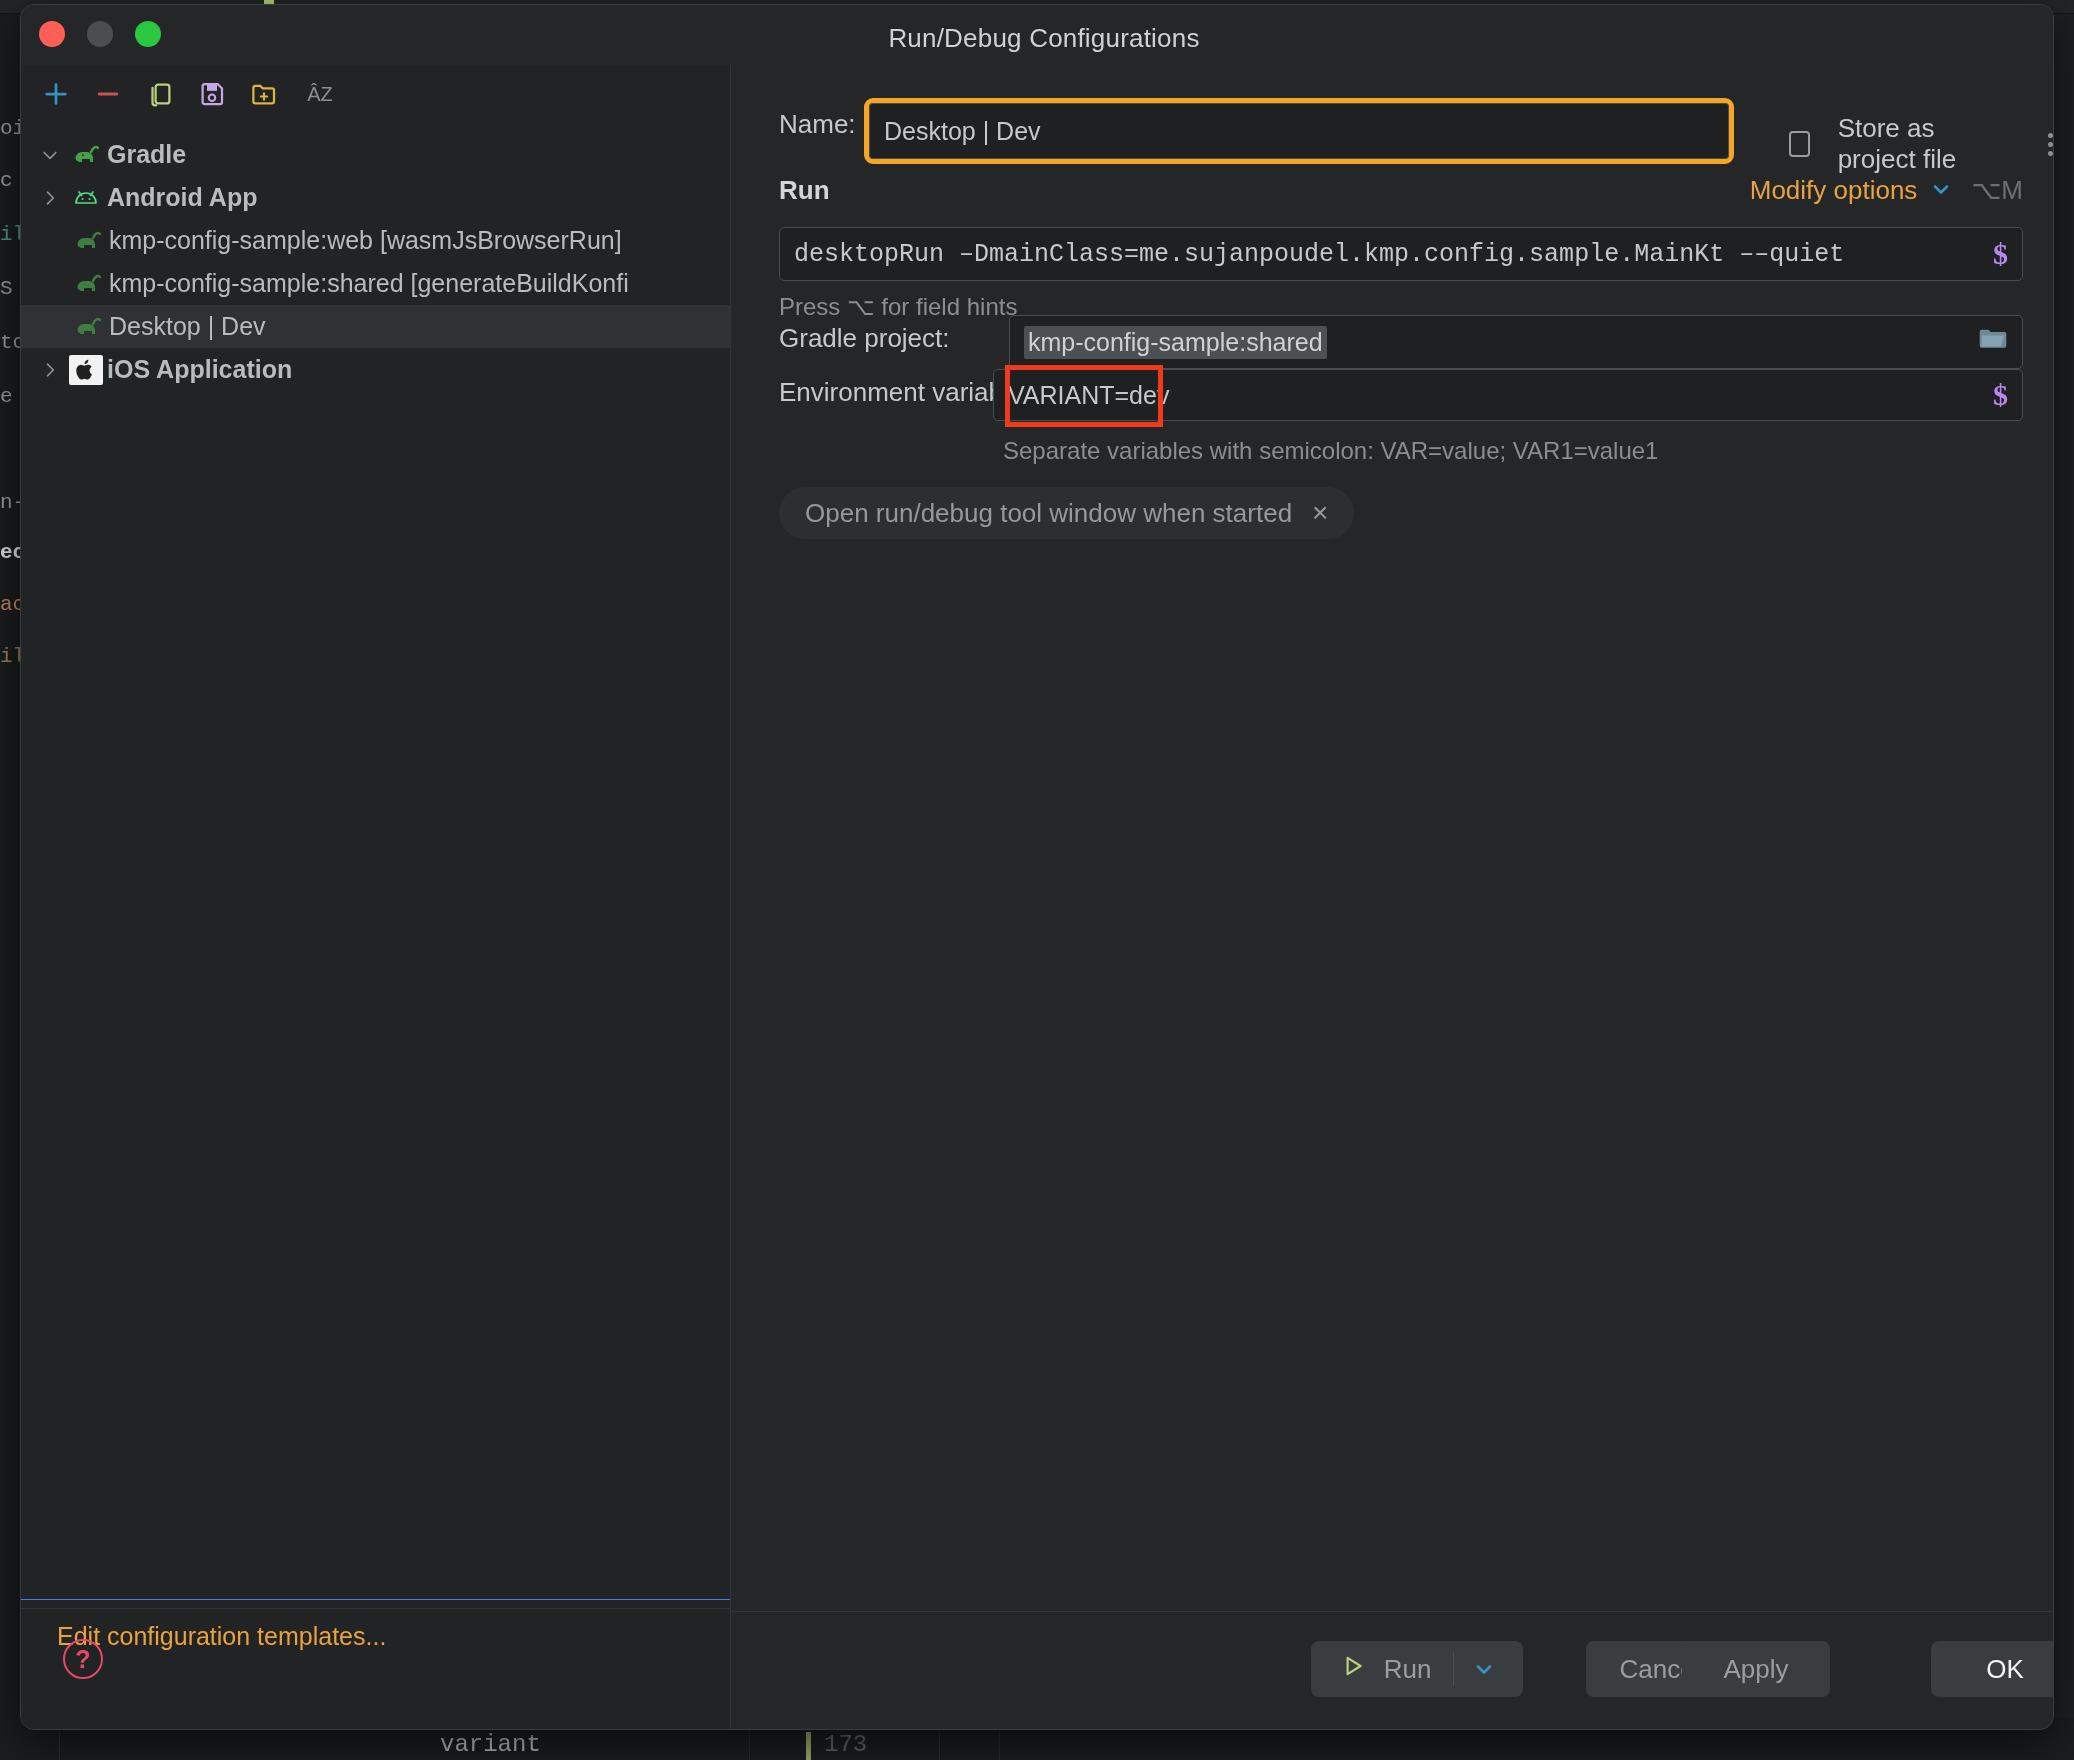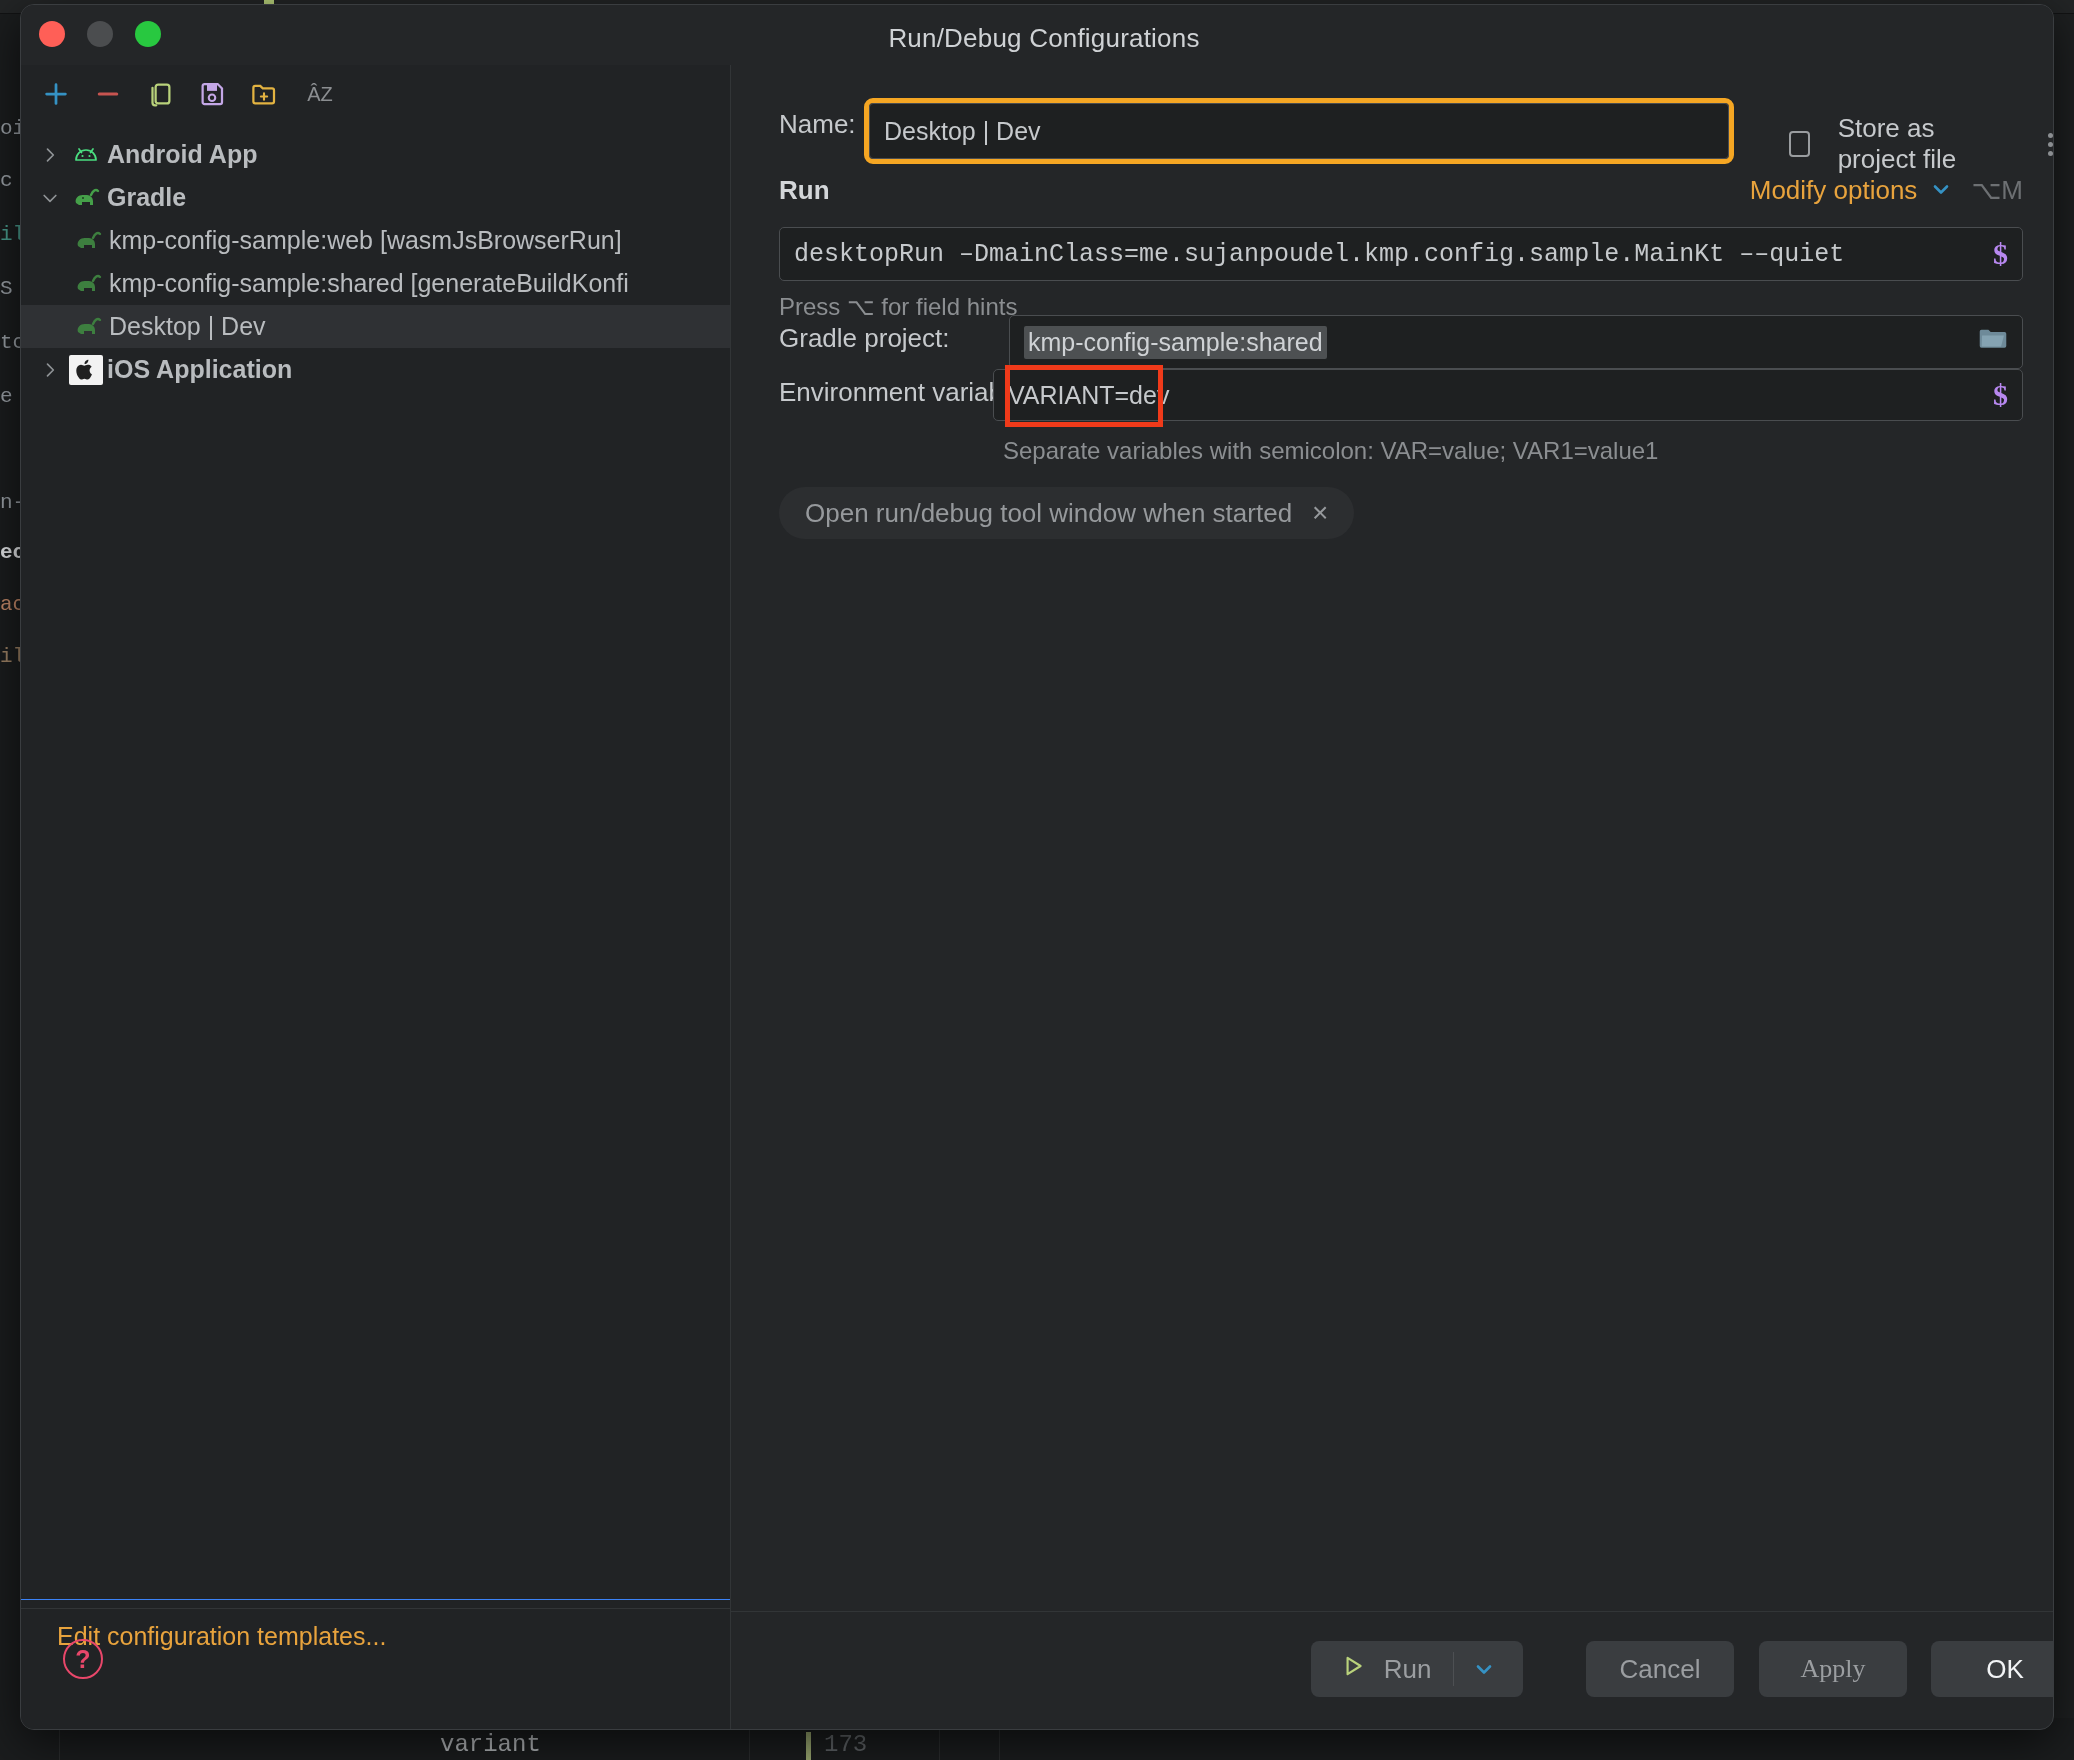--- a/index.html
+++ b/index.html
@@ -239,48 +239,48 @@
       <div class="tb-btn" style="left:278px;">
         <span style="font-size:20px;color:#8b8e91;font-family:'Liberation Sans',sans-serif;">ÂZ</span>
       </div>
     </div>
 
     <div id="tree">
 
       <div class="tree-row">
         <span class="chev">
           <svg width="20" height="20" viewBox="0 0 24 24">
+              <path d="M5 9 L12 16 L19 9" fill="none" stroke="#8e9295" stroke-width="2" stroke-linecap="round" stroke-linejoin="round"></path>
+            </svg>
+        </span>
+        <span class="ticon">
+          <svg width="30" height="26" viewBox="0 0 30 26">
+            <path d="M5 18 a7 6 0 0 1 7-8 h4 a6 6 0 0 1 6 6 v4 h-3 v-3 h-8 v3 h-3 Z" fill="#45a049"></path>
+            <path d="M20 10 C22 5 25 4 27 6" fill="none" stroke="#45a049" stroke-width="2.4" stroke-linecap="round"></path>
+            <circle cx="12" cy="13" r="1" fill="#1f3d22"></circle>
+          </svg>
+        </span>
+        <span class="tlabel">Gradle</span>
+      </div>
+
+      <div class="tree-row">
+        <span class="chev">
+          <svg width="20" height="20" viewBox="0 0 24 24">
               <path d="M9 5 L16 12 L9 19" fill="none" stroke="#8e9295" stroke-width="2" stroke-linecap="round" stroke-linejoin="round"></path>
             </svg>
         </span>
         <span class="ticon">
           <svg width="28" height="20" viewBox="0 0 28 18">
             <path d="M4 14 a10 10 0 0 1 20 0 Z" fill="none" stroke="#4ade80" stroke-width="1.7" stroke-linejoin="round"></path>
             <path d="M7 3 L9.5 6.5 M21 3 L18.5 6.5" stroke="#4ade80" stroke-width="1.7" stroke-linecap="round"></path>
             <circle cx="10.5" cy="10" r="1.1" fill="#4ade80"></circle>
               <circle cx="17.5" cy="10" r="1.1" fill="#4ade80"></circle>
           </svg>
         </span>
         <span class="tlabel">Android App</span>
-      </div>
-
-      <div class="tree-row">
-        <span class="chev">
-          <svg width="20" height="20" viewBox="0 0 24 24">
-              <path d="M5 9 L12 16 L19 9" fill="none" stroke="#8e9295" stroke-width="2" stroke-linecap="round" stroke-linejoin="round"></path>
-            </svg>
-        </span>
-        <span class="ticon">
-          <svg width="30" height="26" viewBox="0 0 30 26">
-            <path d="M5 18 a7 6 0 0 1 7-8 h4 a6 6 0 0 1 6 6 v4 h-3 v-3 h-8 v3 h-3 Z" fill="#45a049"></path>
-            <path d="M20 10 C22 5 25 4 27 6" fill="none" stroke="#45a049" stroke-width="2.4" stroke-linecap="round"></path>
-            <circle cx="12" cy="13" r="1" fill="#1f3d22"></circle>
-          </svg>
-        </span>
-        <span class="tlabel">Gradle</span>
       </div>
 
       <div class="tree-row child">
         <span class="ticon">
           <svg width="30" height="26" viewBox="0 0 30 26">
             <path d="M5 18 a7 6 0 0 1 7-8 h4 a6 6 0 0 1 6 6 v4 h-3 v-3 h-8 v3 h-3 Z" fill="#3d7f3f"></path>
             <path d="M20 10 C22 5 25 4 27 6" fill="none" stroke="#3d7f3f" stroke-width="2.4" stroke-linecap="round"></path>
           </svg>
         </span>
         <span class="tlabel">kmp-config-sample:web [wasmJsBrowserRun]</span>
@@ -428,21 +428,21 @@
         <svg width="24" height="24" viewBox="0 0 24 24">
             <path d="M6 9.5 L12 15.5 L18 9.5" fill="none" stroke="#3592c4" stroke-width="2.6" stroke-linecap="round" stroke-linejoin="round"></path>
           </svg>
       </span>
     </div>
 
     <div class="btn" style="left:1565px; width:148px;">
       <span>Cancel</span>
     </div>
 
-    <div class="btn" style="left:1738px; width:148px;font-family:Liberation Serif, serif;">
+    <div class="btn" style="left:1661px; width:148px;">
       <span>Apply</span>
     </div>
 
     <div class="btn bright" style="left:1910px; width:148px;">
       <span>OK</span>
     </div>
   </div>
 
 </div>
 

